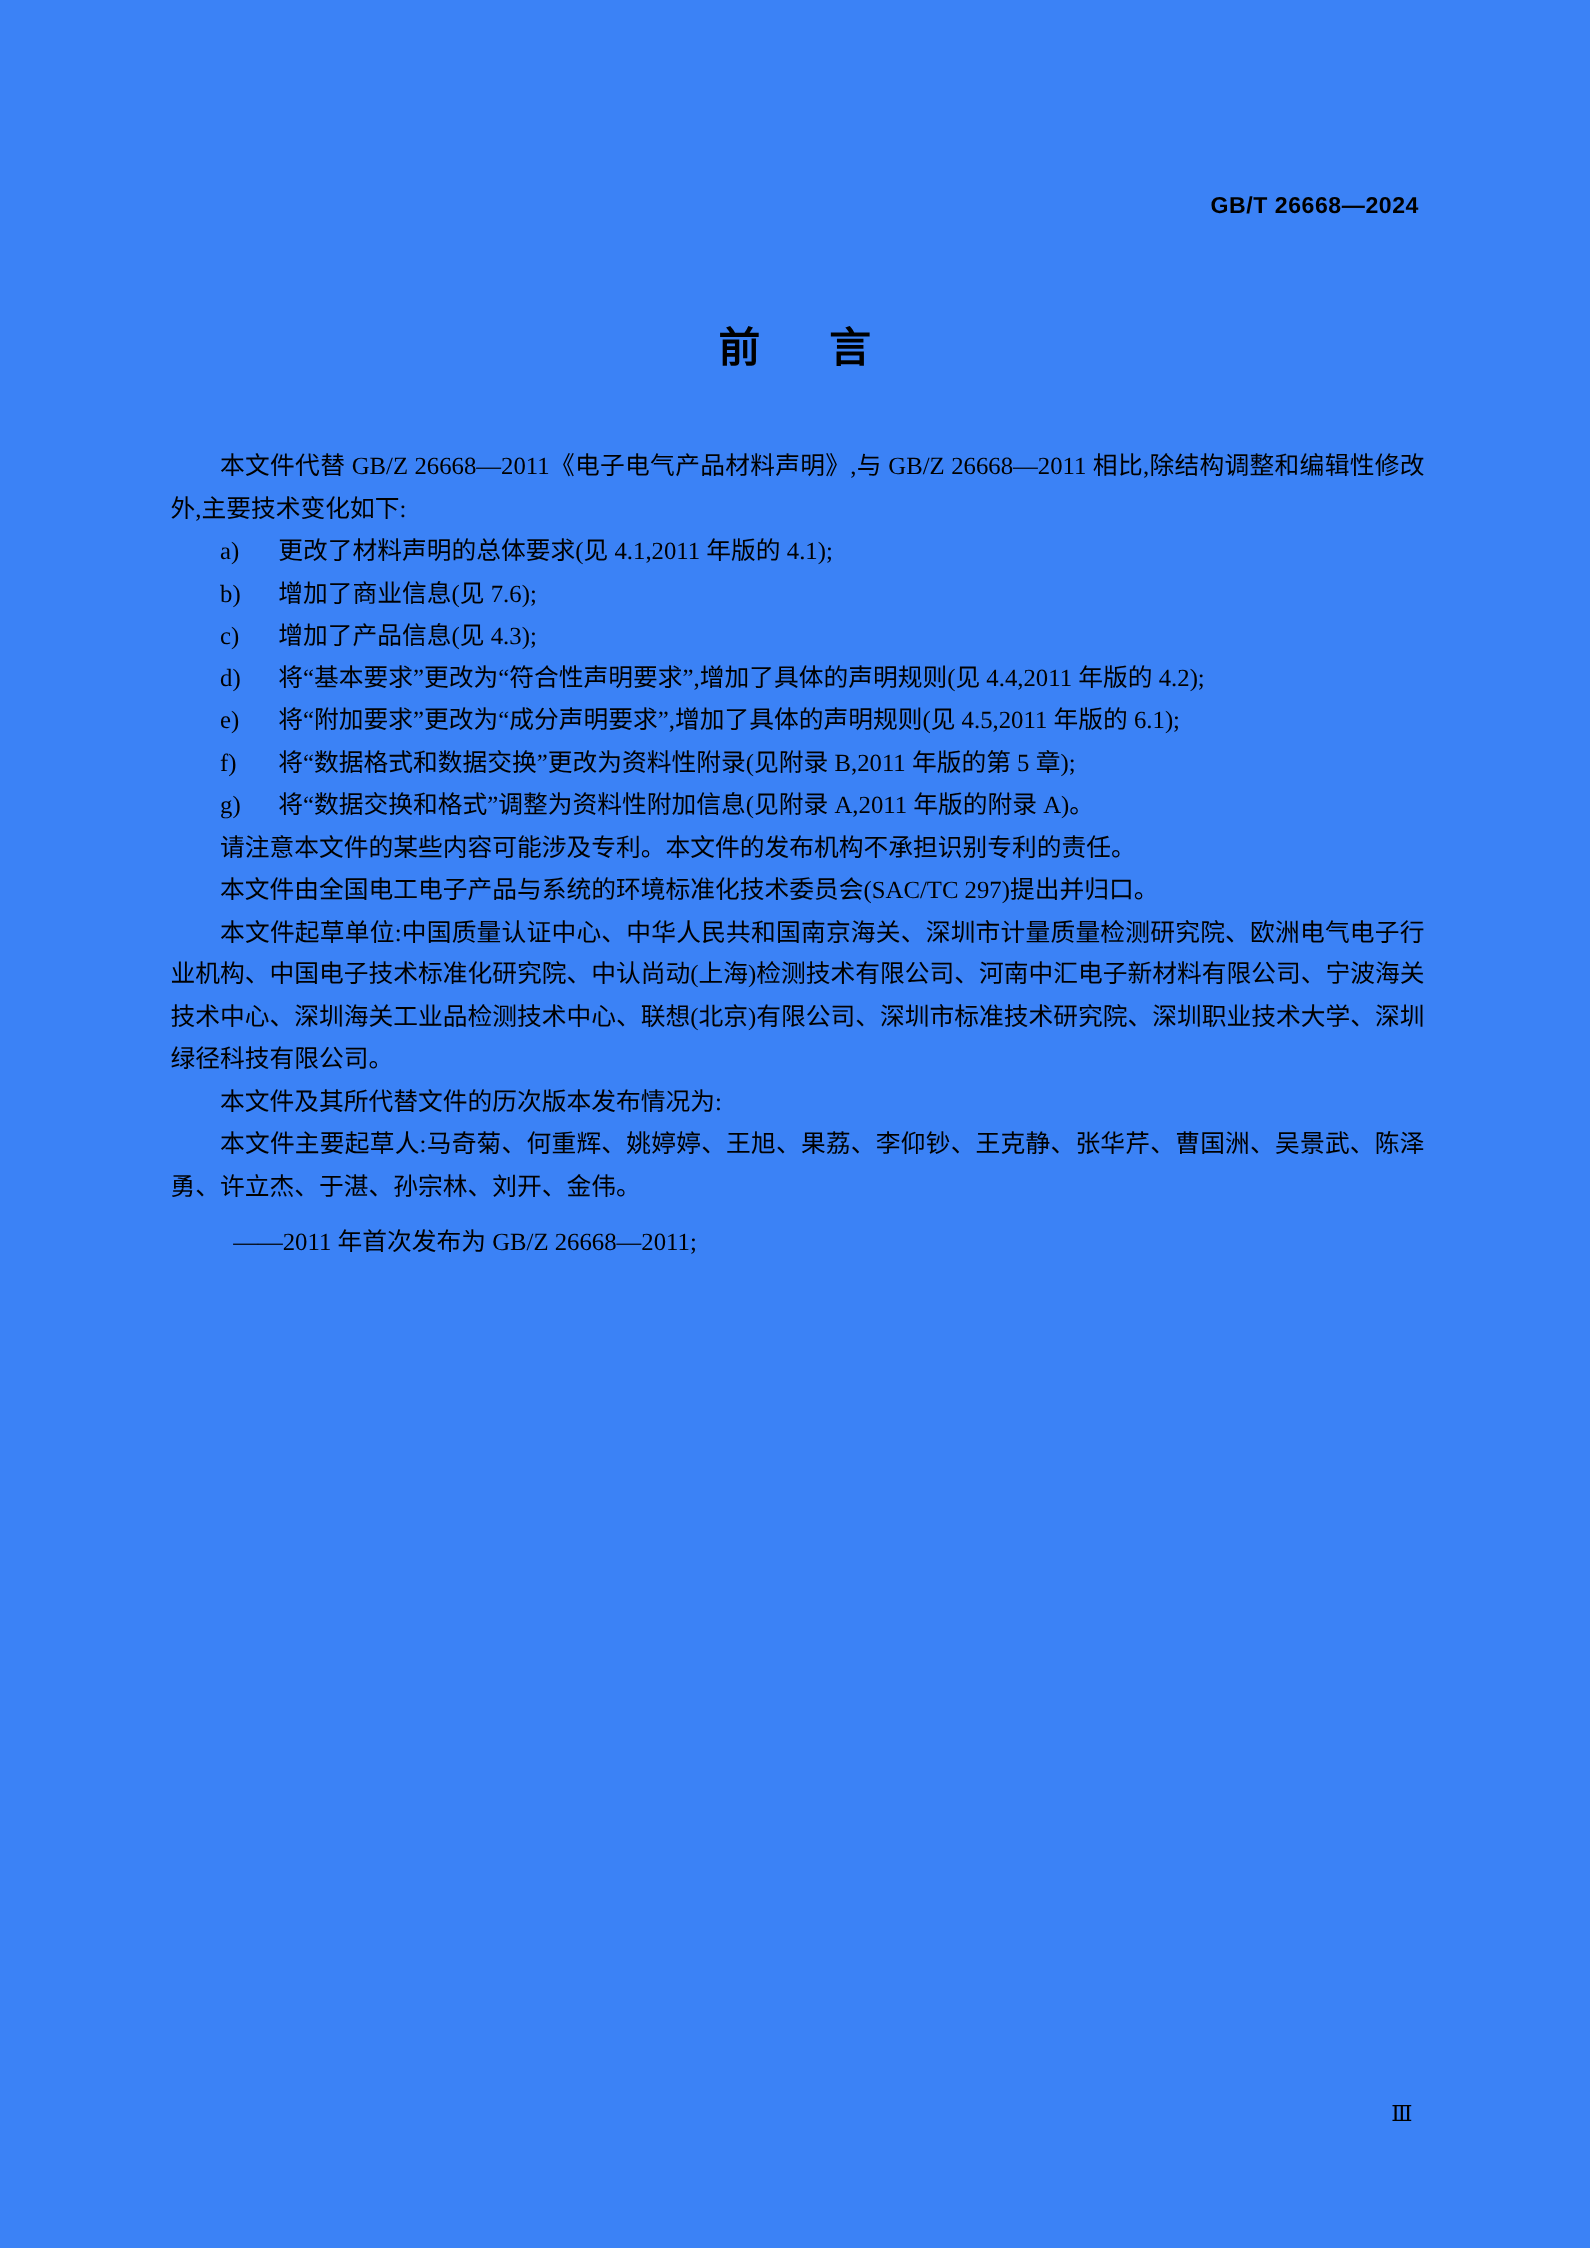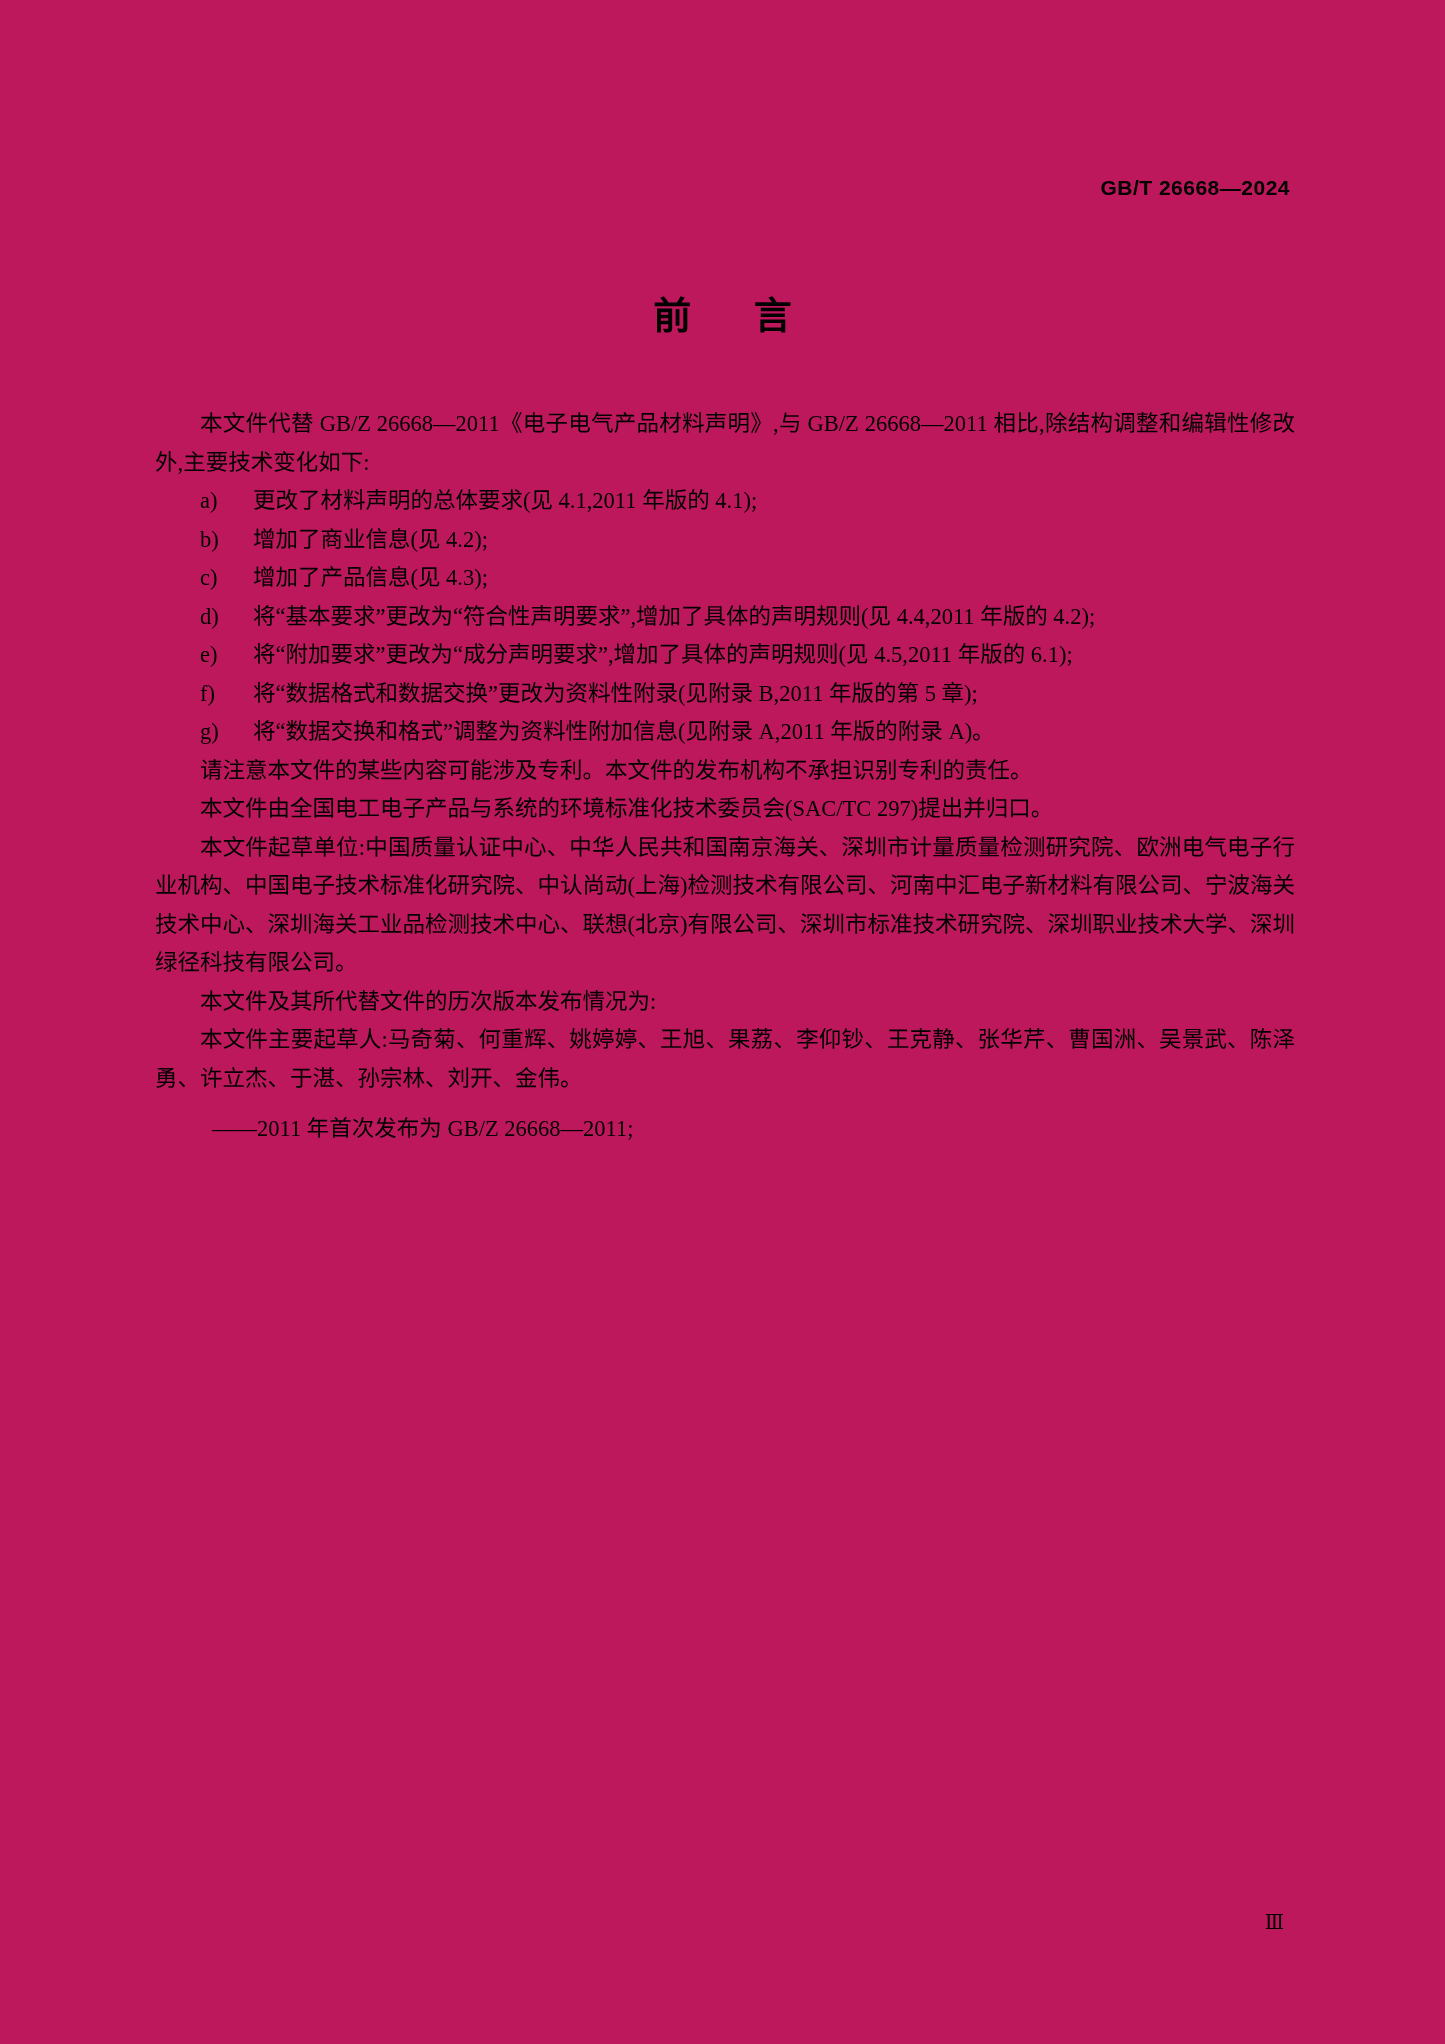--- a/index.html
+++ b/index.html
@@ -6,21 +6,21 @@
   html, body {
     margin: 0;
     padding: 0;
     background: #ffffff;
   }
   .page {
     position: relative;
     width: 1445px;
     height: 2044px;
     margin: 0 auto;
-    background: #be185d;
+    background: #3b82f6;
     font-family: "Liberation Serif", "DejaVu Serif", serif;
     color: #000000;
     box-sizing: border-box;
     overflow: hidden;
   }
   .header {
     position: absolute;
     top: 176px;
     right: 155px;
     font-family: "Liberation Sans", "DejaVu Sans", sans-serif;
@@ -100,21 +100,21 @@
 
     <p class="para">本文件代替 GB/Z 26668—2011《电子电气产品材料声明》,与 GB/Z 26668—2011 相比,除结构调整和编辑性修改外,主要技术变化如下:</p>
 
     <ul class="list">
       <li>
         <span class="marker">a)</span>
         <span>更改了材料声明的总体要求(见 4.1,2011 年版的 4.1);</span>
       </li>
       <li>
         <span class="marker">b)</span>
-        <span>增加了商业信息(见 4.2);</span>
+        <span>增加了商业信息(见 7.6);</span>
       </li>
       <li>
         <span class="marker">c)</span>
         <span>增加了产品信息(见 4.3);</span>
       </li>
       <li>
         <span class="marker">d)</span>
         <span>将“基本要求”更改为“符合性声明要求”,增加了具体的声明规则(见 4.4,2011 年版的 4.2);</span>
       </li>
       <li>

